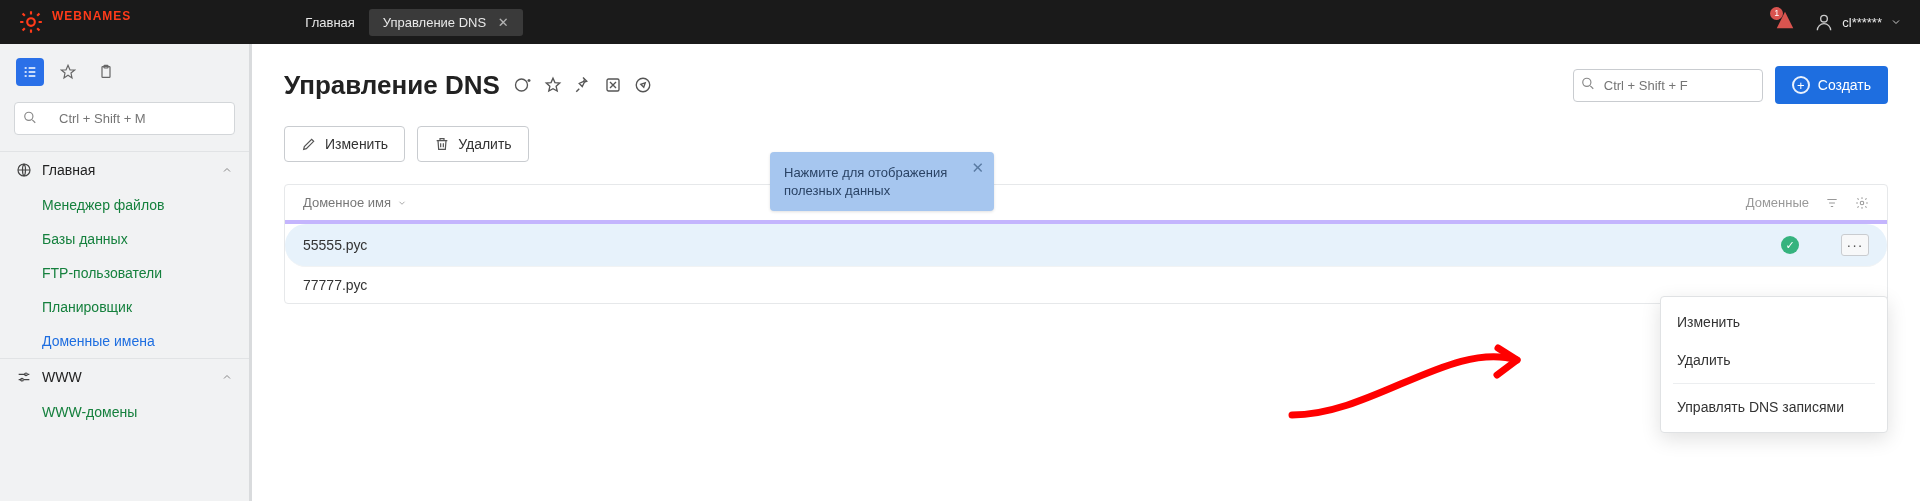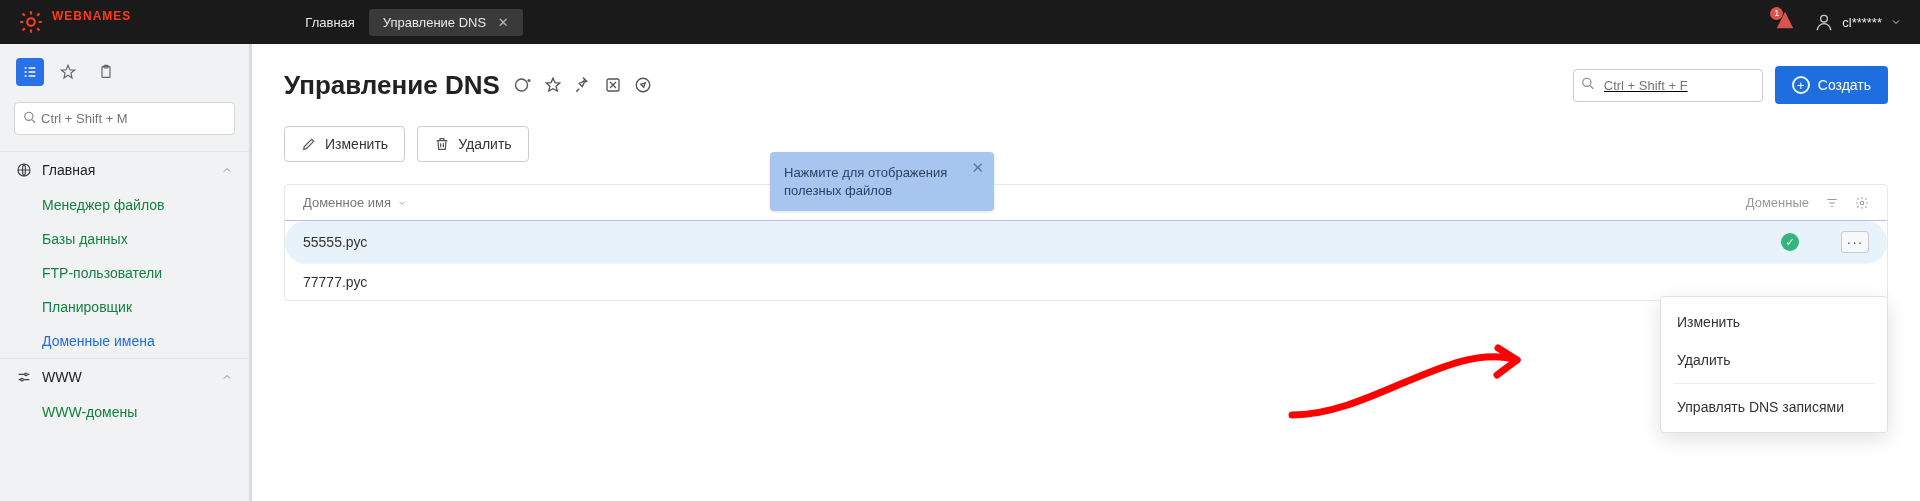--- a/index.html
+++ b/index.html
@@ -18,54 +18,54 @@
   .user { display: flex; align-items: center; gap: 8px; font-size: 13px; }
 
   
   .shell { display: flex; height: calc(501px - 44px); }
   .sidebar { width: 252px; background: #f1f2f3; border-right: 3px solid #d9dbdd; display: flex; flex-direction: column; }
   .side-top { padding: 14px 16px 10px; display: flex; align-items: center; gap: 10px; }
   .side-btn { width: 28px; height: 28px; border-radius: 4px; display: flex; align-items: center; justify-content: center; cursor: pointer; }
   .side-btn.primary { background: #2a70e8; color: #fff; }
   .side-btn.plain { color: #666; }
   .side-search { margin: 6px 14px 16px; position: relative; }
-  .side-search input { width: 100%; padding: 8px 10px 8px 26px; border: 1px solid #d3d6d9; border-radius: 4px; background: #fff; font-size: 13px; color: #0c4a6e; }
+  .side-search input { width: 100%; padding: 8px 10px 8px 44px; border: 1px solid #d3d6d9; border-radius: 4px; background: #fff; font-size: 13px; color: #0c4a6e; }
   .side-search .ico { position: absolute; left: 9px; top: 50%; transform: translateY(-50%); color: #888; }
 
   .section-header { display: flex; align-items: center; padding: 10px 16px; font-size: 14px; color: #222; cursor: pointer; border-top: 1px solid #e1e3e5; }
   .section-header:first-of-type { border-top: none; }
   .section-header .label { margin-left: 10px; flex: 1; font-weight: 400; }
   .section-header .caret { color: #888; }
   .section-items { }
   .section-items .item { padding: 9px 16px 9px 42px; font-size: 14px; color: #15803d; cursor: pointer; }
   .section-items .item.active { color: #1e6ee0; font-weight: 400; }
 
   
   .main { flex: 1; padding: 22px 32px; position: relative; }
   .page-head { display: flex; align-items: center; gap: 14px; }
   .page-title { font-size: 26px; font-weight: 600; color: #222; }
   .head-icons { display: flex; gap: 12px; color: #555; }
   .head-icons svg, .head-icons span { cursor: pointer; }
   .page-head-right { margin-left: auto; display: flex; align-items: center; gap: 12px; }
   .search-box { position: relative; width: 190px; }
-  .search-box input { width: 100%; padding: 8px 4px 8px 30px; border: 1px solid #c9ccd0; border-radius: 4px; font-size: 13px; text-decoration: underline; }
+  .search-box input { width: 100%; padding: 8px 4px 8px 30px; border: 1px solid #c9ccd0; border-radius: 4px; font-size: 13px; }
   .search-box .ico { position: absolute; left: 8px; top: 50%; transform: translateY(-50%); color: #888; }
   .btn { display: inline-flex; align-items: center; gap: 8px; padding: 9px 16px; border-radius: 4px; border: 1px solid transparent; font-size: 14px; cursor: pointer; }
   .btn.primary { background: #1e6ee0; color: #fff; }
   .btn.outline { background: #fff; border-color: #c9ccd0; color: #333; }
   .plus-circ { width: 18px; height: 18px; border: 2px solid rgba(255,255,255,.9); border-radius: 50%; display: inline-flex; align-items: center; justify-content: center; font-size: 13px; line-height: 1; }
 
   .toolbar { margin-top: 22px; display: flex; gap: 12px; position: relative; }
   .toolbar .btn svg { stroke: #555; }
 
   .tooltip { position: absolute; left: 518px; top: 108px; width: 224px; background: #a6c6ef; color: #2a4365; padding: 12px 32px 12px 14px; border-radius: 4px; font-size: 13px; line-height: 1.35; z-index: 5; box-shadow: 0 1px 3px rgba(0,0,0,.12); }
   .tooltip .x { position: absolute; top: 6px; right: 10px; cursor: pointer; color: #5a7ba3; font-size: 15px; }
 
   .table { margin-top: 22px; border: 1px solid #e6e8ea; border-radius: 4px; background: #fff; }
-  .thead { display: flex; align-items: center; padding: 10px 18px; font-size: 13px; color: #777; border-bottom: 1px solid #c4b5fd; }
+  .thead { display: flex; align-items: center; padding: 10px 18px; font-size: 13px; color: #777; border-bottom: 4px solid #c4b5fd; }
   .th-name { flex: 1; display: flex; align-items: center; gap: 6px; }
   .th-right { display: flex; align-items: center; gap: 16px; color: #999; }
 
   .trow { display: flex; align-items: center; padding: 10px 18px; font-size: 14px; color: #333; border-bottom: 1px solid #f1f3f4; }
   .trow:last-child { border-bottom: none; }
   .trow .cell-name { flex: 1; }
   .trow.sel { background: #e7f2fb; border-radius: 21px; }
   .status-dot { width: 18px; height: 18px; border-radius: 50%; background: #36b37e; color: #fff; display: inline-flex; align-items: center; justify-content: center; font-size: 11px; margin-right: 42px; }
   .row-more { width: 28px; height: 22px; border: 1px solid #c9ccd0; border-radius: 3px; display: flex; align-items: center; justify-content: center; color: #555; letter-spacing: 1px; background: #f7f8f9; }
 
@@ -233,21 +233,21 @@
       <div class="btn outline">
         <svg width="16" height="16" viewBox="0 0 24 24" fill="none" stroke="#555" stroke-width="1.8">
             <path d="M4 7h16M9 7V4h6v3M6 7l1 13h10l1-13M10 11v6M14 11v6"></path>
           </svg>
         <span>Удалить</span>
       </div>
     </div>
 
     <div class="tooltip">
       <span class="x">✕</span>
-      <span>Нажмите для отображения полезных файлов</span>
+      <span>Нажмите для отображения полезных данных</span>
     </div>
 
     <div class="table">
       <div class="thead">
         <div class="th-name">
           <span>Доменное имя</span>
           <svg width="10" height="10" viewBox="0 0 24 24" fill="none" stroke="#999" stroke-width="2">
               <path d="M6 9l6 6 6-6"></path>
             </svg>
         </div>

